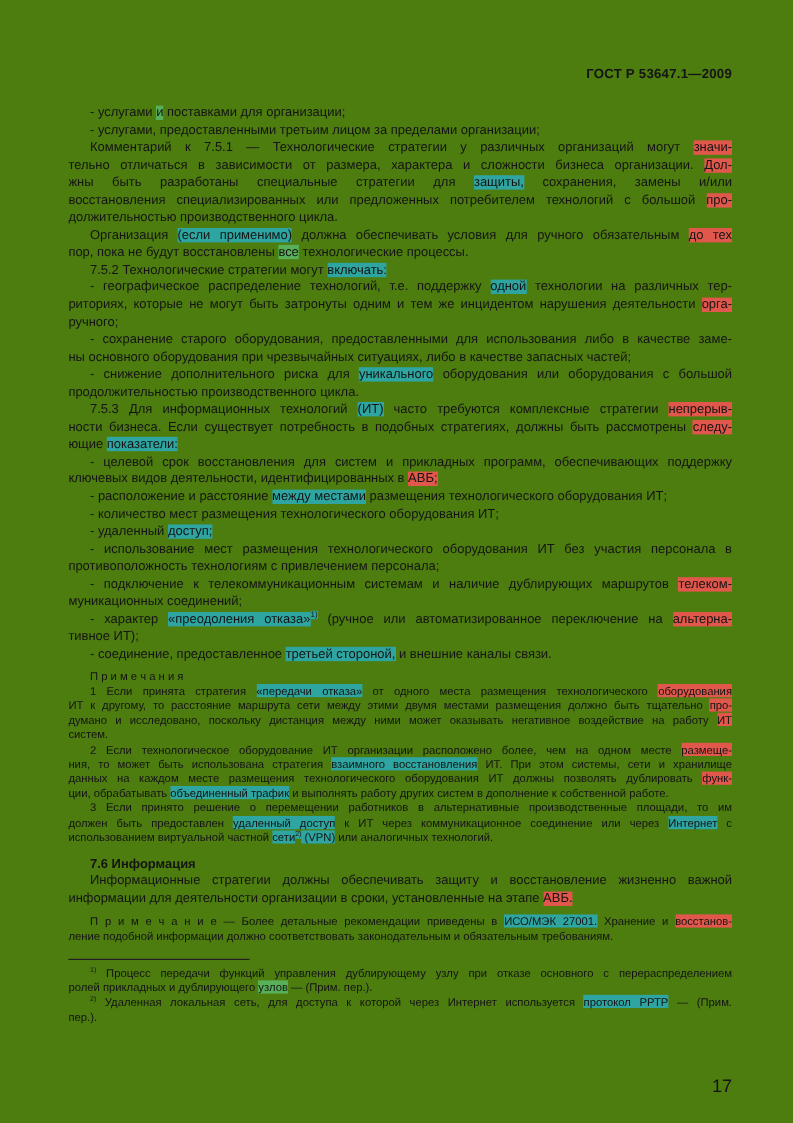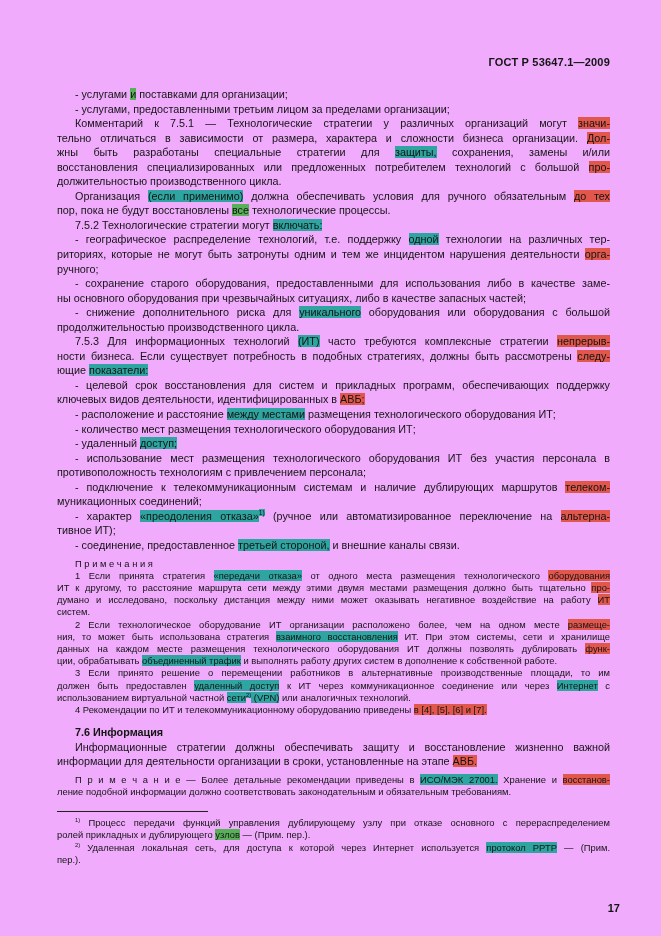--- a/index.html
+++ b/index.html
@@ -1,17 +1,17 @@
 <!DOCTYPE html>
 <html style="--hl-red: #e2574c; --hl-green: #58b158; --hl-teal: #2ea5a0;"><head>
 <meta charset="utf-8">
 <style>
   html,body{margin:0;padding:0;background:#ffffff;}
   .page{
-    width:661px;height:936px;position:relative;background:#f0abfc;
+    width:661px;height:936px;position:relative;background:#4d7c0f;
     font-family:"Liberation Sans","DejaVu Sans",sans-serif;color:#141414;overflow:hidden;
   }
   .doc-header{
     position:absolute;top:56px;left:57px;right:51px;
     text-align:right;font-weight:700;font-size:11px;letter-spacing:.2px;
   }
   .content{position:absolute;top:87px;left:57px;width:553px;}
   .ln{min-height:1em;}
   .b{font-size:10.8px;line-height:14.55px;}
   .it{}
@@ -19,21 +19,21 @@
   .n{font-size:9.4px;line-height:12.2px;}
   .j{text-align:justify;text-align-last:justify;}
   .ind{text-indent:18px;}
   .g1{margin-top:5px;}
   .g2{margin-top:9px;}
   sup{font-size:.62em;line-height:0;vertical-align:super;}
   .hl-red{background:var(--hl-red,#e2574c);}
   .hl-green{background:var(--hl-green,#58b158);}
   .hl-teal{background:var(--hl-teal,#2ea5a0);}
   .fnrule{border:0;border-top:1px solid #222;width:151px;margin:13px 0 5px 0;}
-  .pageno{position:absolute;right:41px;bottom:22px;font-size:11px;font-weight:bold;}
+  .pageno{position:absolute;right:51px;bottom:22px;font-size:15px;}
 </style>
 </head>
 <body>
 
 <div class="page">
   <div class="doc-header">ГОСТ Р 53647.1—2009</div>
 
   <div class="content">
     <div>
         <div class="ln b ind"><span>- услугами </span><span class="hl-green">и</span><span> поставками для организации;</span></div>
@@ -73,21 +73,20 @@
         <div class="ln n j"><span>ИТ к другому, то расстояние маршрута сети между этими двумя местами размещения должно быть тщательно </span><span class="hl-red">про-</span></div>
         <div class="ln n j"><span>думано и исследовано, поскольку дистанция между ними может оказывать негативное воздействие на работу </span><span class="hl-red">ИТ</span></div>
         <div class="ln n"><span>систем.</span></div>
         <div class="ln n j ind"><span>2 Если технологическое оборудование ИТ организации расположено более, чем на одном месте </span><span class="hl-red">размеще-</span></div>
         <div class="ln n j"><span>ния, то может быть использована стратегия </span><span class="hl-teal">взаимного восстановления</span><span> ИТ. При этом системы, сети и хранилище</span></div>
         <div class="ln n j"><span>данных на каждом месте размещения технологического оборудования ИТ должны позволять дублировать </span><span class="hl-red">функ-</span></div>
         <div class="ln n"><span>ции, обрабатывать </span><span class="hl-teal">объединенный трафик</span><span> и выполнять работу других систем в дополнение к собственной работе.</span></div>
         <div class="ln n j ind"><span>3 Если принято решение о перемещении работников в альтернативные производственные площади, то им</span></div>
         <div class="ln n j"><span>должен быть предоставлен </span><span class="hl-teal">удаленный доступ</span><span> к ИТ через коммуникационное соединение или через </span><span class="hl-teal">Интернет</span><span> с</span></div>
         <div class="ln n"><span>использованием виртуальной частной </span><span class="hl-teal">сети</span><sup class="hl-teal">2)</sup><span class="hl-teal"> (VPN)</span><span> или аналогичных технологий.</span></div>
-        <div class="ln n ind"><span>4 Рекомендации по ИТ и телекоммуникационному оборудованию приведены </span><span class="hl-red">в [4], [5], [6] и [7].</span></div>
         <div class="ln b hd ind g2"><span>7.6 Информация</span></div>
         <div class="ln b j ind"><span>Информационные стратегии должны обеспечивать защиту и восстановление жизненно важной</span></div>
         <div class="ln b"><span>информации для деятельности организации в сроки, установленные на этапе </span><span class="hl-red">АВБ.</span></div>
         <div class="ln n j ind g1"><span>П р и м е ч а н и е — Более детальные рекомендации приведены в </span><span class="hl-teal">ИСО/МЭК 27001.</span><span> Хранение и </span><span class="hl-red">восстанов-</span></div>
         <div class="ln n"><span>ление подобной информации должно соответствовать законодательным и обязательным требованиям.</span></div>
       </div>
     <hr class="fnrule">
     <div>
         <div class="ln n j ind"><sup>1)</sup><span> Процесс передачи функций управления дублирующему узлу при отказе основного с перераспределением</span></div>
         <div class="ln n"><span>ролей прикладных и дублирующего </span><span class="hl-green">узлов</span><span> — (Прим. пер.).</span></div>

